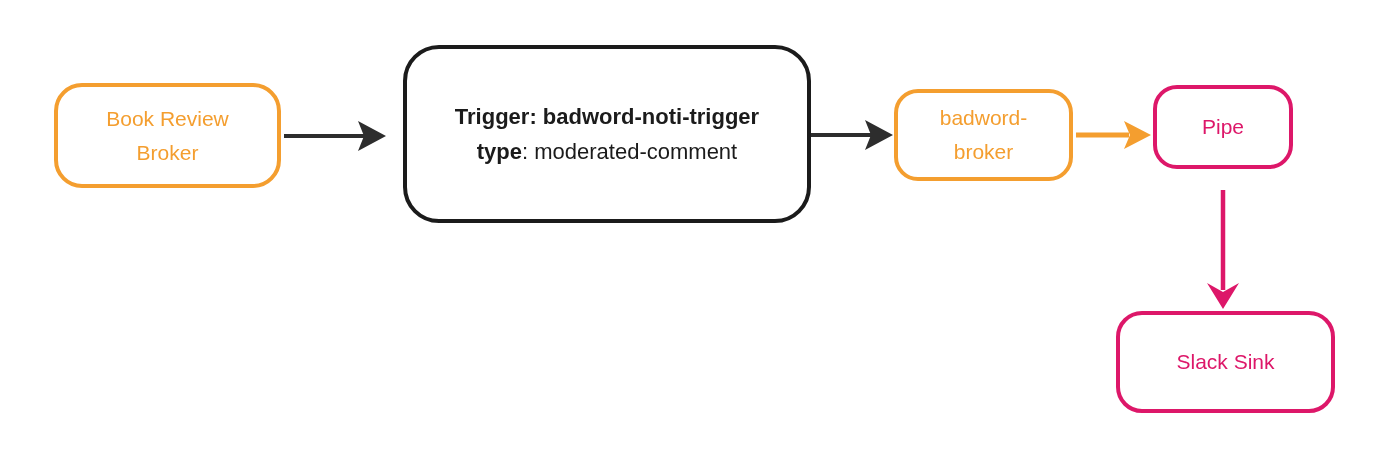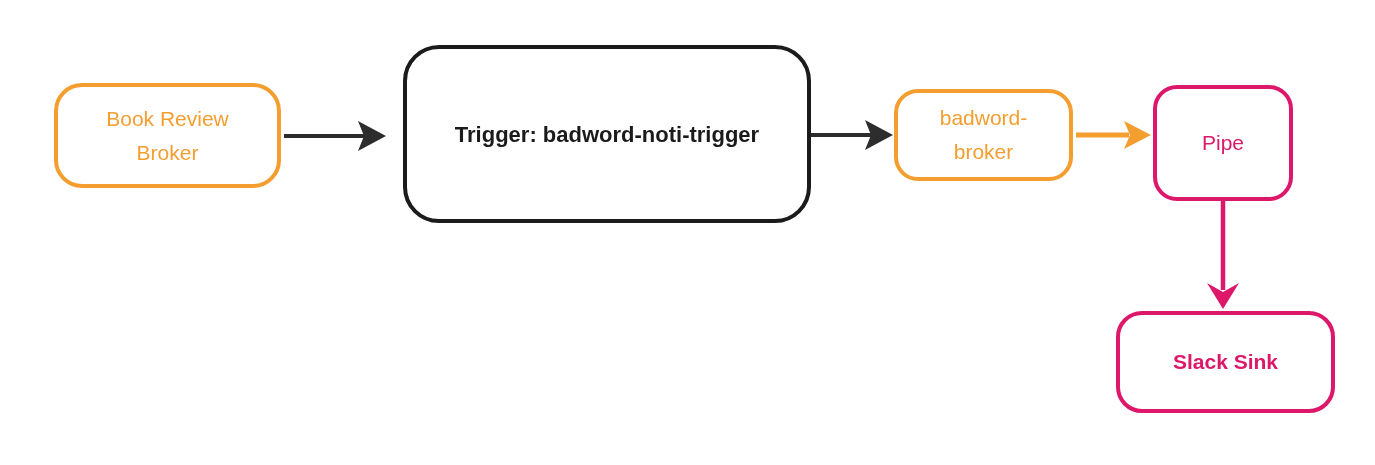--- a/index.html
+++ b/index.html
@@ -57,26 +57,26 @@
     left: 385px; top: 45px; width: 408px; height: 178px;
     border-radius: 36px; font-size: 22px; line-height: 35px; margin-left: 18px;
   }
   #node-trigger .tline b { font-weight: 700; }
   #node-broker {
     left: 894px; top: 89px; width: 179px; height: 92px;
     border-radius: 24px; font-size: 21px; line-height: 34px;
     padding: 5px 24px;
   }
   #node-pipe {
-    left: 1153px; top: 85px; width: 140px; height: 116px;
+    left: 1153px; top: 85px; width: 140px; height: 84px;
     border-radius: 24px; font-size: 21px;
   }
   #node-sink {
     left: 1116px; top: 311px; width: 219px; height: 102px;
-    border-radius: 26px; font-size: 21px; font-weight: bold;
+    border-radius: 26px; font-size: 21px;
   }
 </style>
 </head>
 <body>
 
 <div class="canvas">
 
   <svg class="edges" viewBox="0 0 1375 465" xmlns="http://www.w3.org/2000/svg">
     <g>
       <line class="edge-dark" x1="284" y1="136" x2="364" y2="136"></line>
@@ -95,20 +95,21 @@
       <polygon class="head-pink" points="1223,309 1207,283 1223,292 1239,283"></polygon>
     </g>
   </svg>
 
   <div class="node orange" id="node-source">
     <span>Book Review Broker</span>
   </div>
 
   <div class="node dark" id="node-trigger">
     <div class="tline"><b>Trigger: badword-noti-trigger</b><span></span></div>
+    <div class="tline"><b>type</b><span>: moderated-comment</span></div>
   </div>
 
   <div class="node orange" id="node-broker">
     <span>badword-broker</span>
   </div>
 
   <div class="node pink" id="node-pipe">
     <span>Pipe</span>
   </div>
 

